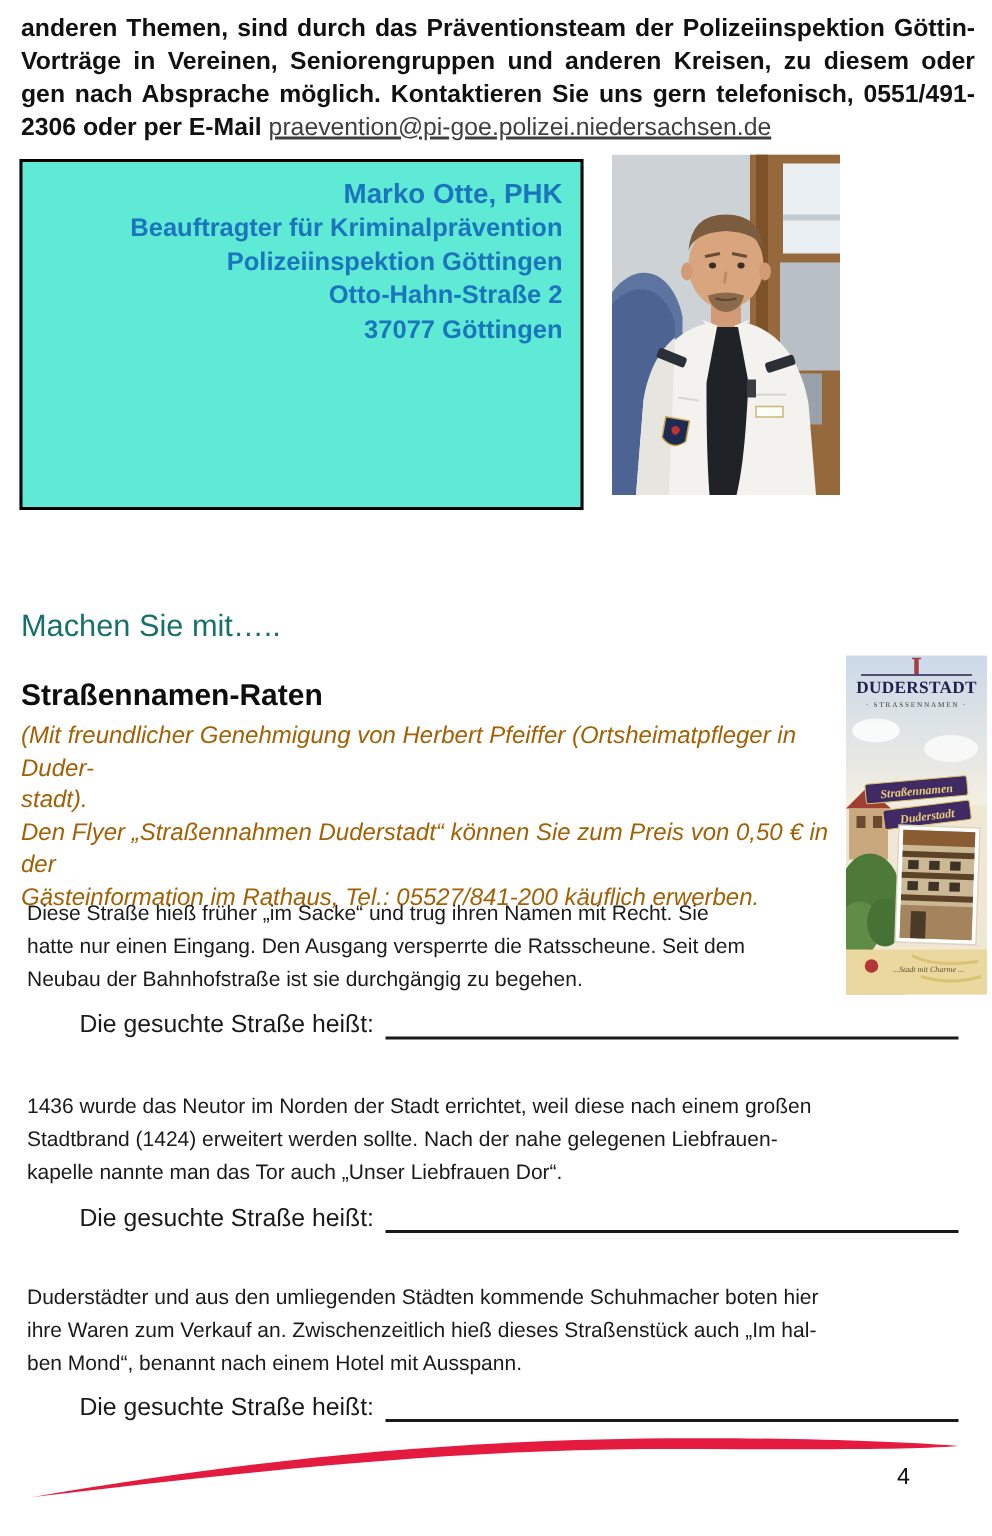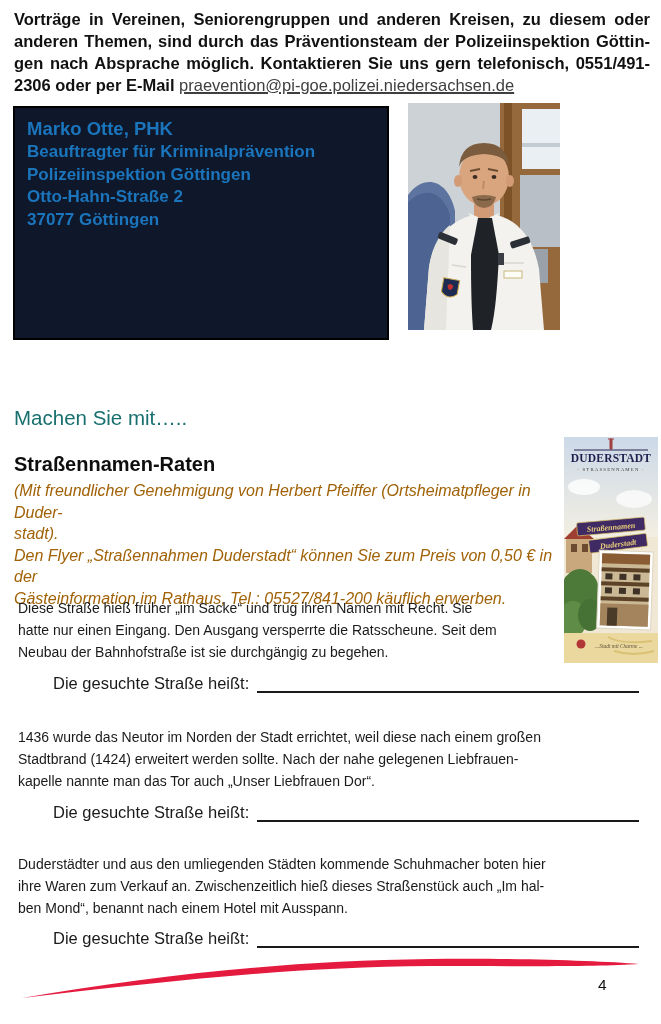--- a/index.html
+++ b/index.html
@@ -10,22 +10,22 @@
   }
   .abs{position:absolute;}
   
   .intro{top:8px;left:14px;width:636px;font-weight:bold;font-size:16.5px;line-height:22px;color:#111;}
   .jline{text-align:justify;text-align-last:justify;}
   .intro-last{white-space:nowrap;}
   .email-link{color:#3f3f3f;font-weight:normal;text-decoration:underline;text-decoration-thickness:1.5px;}
   
   .contact-box{
     top:106px;left:13px;width:348px;height:212px;
-    border:2px solid #000;background:#0f172a;
-    padding:9px 12px;box-sizing:content-box;
+    border:2px solid #000;background:#5eead4;
+    padding:9px 12px;box-sizing:content-box;text-align:right;
   }
   .contact-line{color:#1b75bc;font-weight:bold;font-size:17px;line-height:22.5px;}
   .contact-line.first{font-size:18.5px;line-height:24px;}
   
   .photo{top:103px;left:408px;width:152px;height:227px;}
   
   .sec-head{top:406px;left:14px;font-size:20.5px;font-weight:normal;color:#17706e;}
   .sub-head{top:453px;left:14px;font-size:20px;font-weight:bold;color:#0e0e0e;}
   .credit{top:480px;left:14px;width:548px;font-style:italic;font-size:16px;line-height:21.5px;color:#a16207;}
   .prelines{white-space:pre-line;}
@@ -39,22 +39,22 @@
   .answer-label{white-space:nowrap;}
   .answer-blank{flex:1;margin-left:8px;height:19px;border-bottom:2px solid #1a1a1a;}
   
   .swoosh{top:950px;left:0;width:661px;height:58px;}
   .page-num{top:976px;left:598px;font-size:15.5px;color:#111;}
 </style>
 </head>
 <body>
 
 <div class="abs intro">
+  <div class="jline">anderen Themen, sind durch das Präventionsteam der Polizeiinspektion Göttin-</div>
   <div class="jline">Vorträge in Vereinen, Seniorengruppen und anderen Kreisen, zu diesem oder</div>
-  <div class="jline">anderen Themen, sind durch das Präventionsteam der Polizeiinspektion Göttin-</div>
   <div class="jline">gen nach Absprache möglich. Kontaktieren Sie uns gern telefonisch, 0551/491-</div>
   <div class="intro-last"><span>2306 oder per E-Mail </span><a class="email-link" href="#">praevention@pi-goe.polizei.niedersachsen.de</a></div>
 </div>
 
 <div class="abs contact-box">
   <div class="contact-line first">Marko Otte, PHK</div>
   <div class="contact-line">Beauftragter für Kriminalprävention</div>
   <div class="contact-line">Polizeiinspektion Göttingen</div>
   <div class="contact-line">Otto-Hahn-Straße 2</div>
   <div class="contact-line">37077 Göttingen</div>

